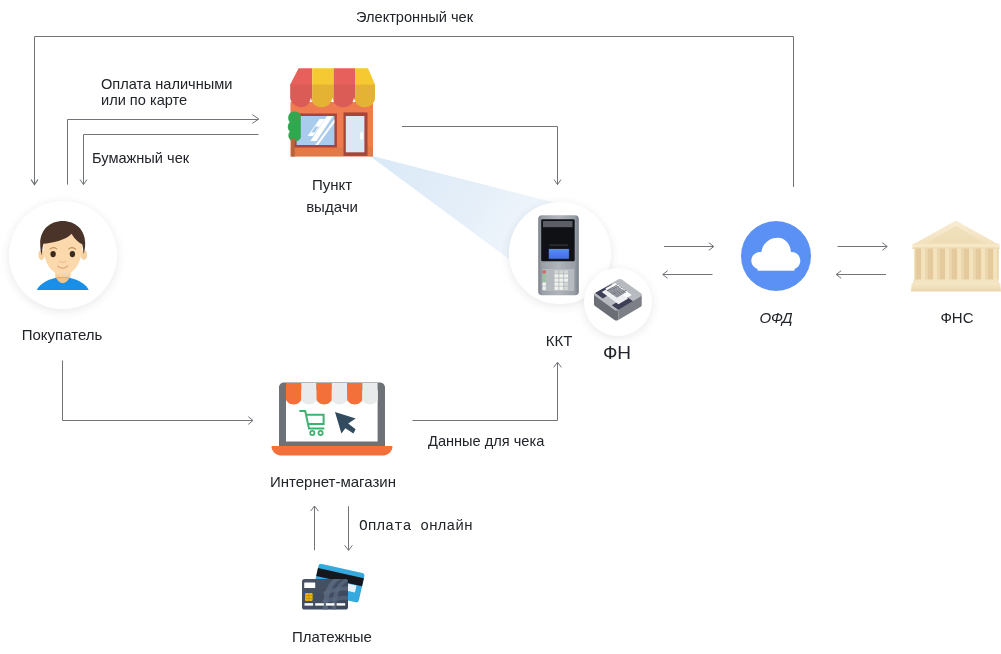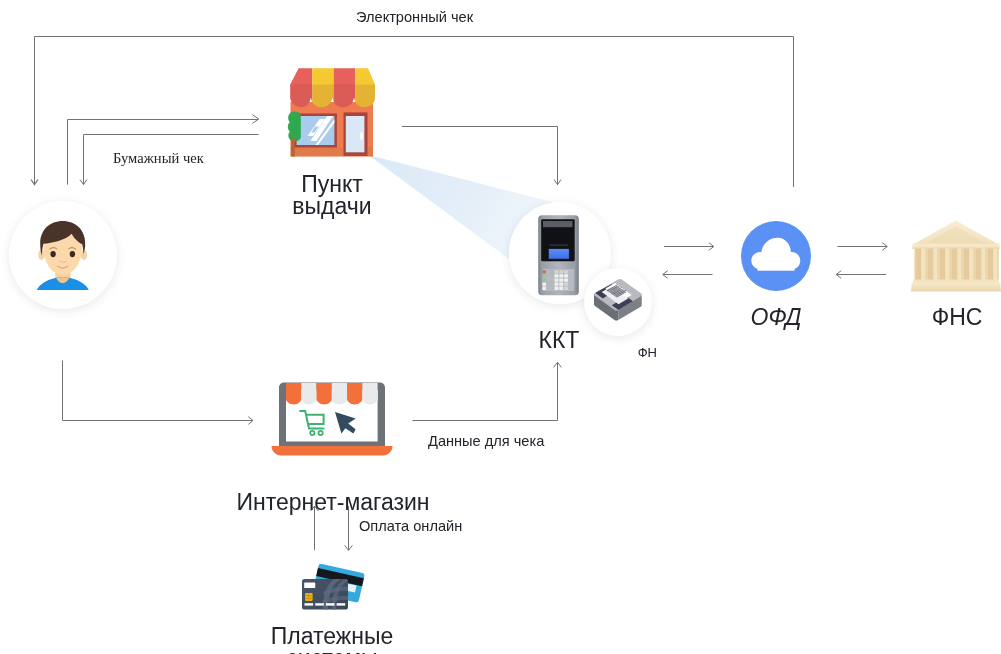--- a/index.html
+++ b/index.html
@@ -1,21 +1,21 @@
 <!DOCTYPE html>
 <html><head>
 <meta charset="utf-8">
 <style>
   html,body{margin:0;padding:0;}
   body{width:1001px;height:654px;background:#ffffff;overflow:hidden;
        font-family:"Liberation Sans",sans-serif;color:#21242a;
        -webkit-font-smoothing:antialiased;}
   #stage{position:relative;width:1001px;height:654px;margin-top:12px;}
   .lbl{position:absolute;white-space:pre;line-height:25px;}
-  .node-label{font-size:23px;text-align:center;line-height:21.5px;}
+  .node-label{font-size:15px;text-align:center;line-height:21.5px;}
   .edge-label{font-size:14.6px;line-height:15.6px;}
   svg.layer{position:absolute;left:0;top:0;width:1001px;height:654px;}
   .ic{position:absolute;}
   .disc{position:absolute;border-radius:50%;background:#fff;
         box-shadow:0 2px 10px rgba(60,64,67,.12);}
 </style>
 </head>
 <body>
 
 <div id="stage">
@@ -356,27 +356,30 @@
       <g fill="#ffffff">
         <rect x="4.5" y="39.2" width="8.6" height="2.4"></rect>
         <rect x="15.2" y="39.2" width="8.6" height="2.4"></rect>
         <rect x="25.9" y="39.2" width="8.6" height="2.4"></rect>
         <rect x="36.6" y="39.2" width="8.6" height="2.4"></rect>
       </g>
     </g>
   </svg>
 
   <div class="lbl edge-label" style="left:356px;top:-2.5px;">Электронный чек</div>
-  <div class="lbl edge-label" style="left:113px;top:139px;font-family:Liberation Serif, serif;">Бумажный чек</div>
+  <div class="lbl edge-label" style="left:101px;top:65px;">Оплата наличными
+или по карте</div>
+  <div class="lbl edge-label" style="left:92px;top:139px;">Бумажный чек</div>
   <div class="lbl edge-label" style="left:428px;top:422px;text-align:center;">Данные для чека</div>
-  <div class="lbl edge-label" style="left:359px;top:507px;">Оплата онлайн</div>
-
+  <div class="lbl edge-label" style="left:359px;top:507px;font-family:Liberation Mono, monospace;">Оплата онлайн</div>
+
+  <div class="lbl node-label" style="left:0px;top:312px;width:124px;">Покупатель</div>
   <div class="lbl node-label" style="left:272px;top:162px;width:120px;">Пункт
 выдачи</div>
   <div class="lbl node-label" style="left:499px;top:318px;width:120px;">ККТ</div>
-  <div class="lbl node-label" style="left:577px;top:330px;width:80px;font-size:13px;text-align:right;">ФН</div>
+  <div class="lbl node-label" style="left:577px;top:330px;width:80px;font-size:19px;">ФН</div>
   <div class="lbl node-label" style="left:716px;top:295px;width:120px;font-style:italic;">ОФД</div>
   <div class="lbl node-label" style="left:897px;top:295px;width:120px;">ФНС</div>
-  <div class="lbl node-label" style="left:208px;top:480px;width:250px;">Интернет-магазин</div>
+  <div class="lbl node-label" style="left:208px;top:459px;width:250px;">Интернет-магазин</div>
   <div class="lbl node-label" style="left:249px;top:614px;width:166px;">Платежные
 системы</div>
 
 </div>
 
 </body></html>

